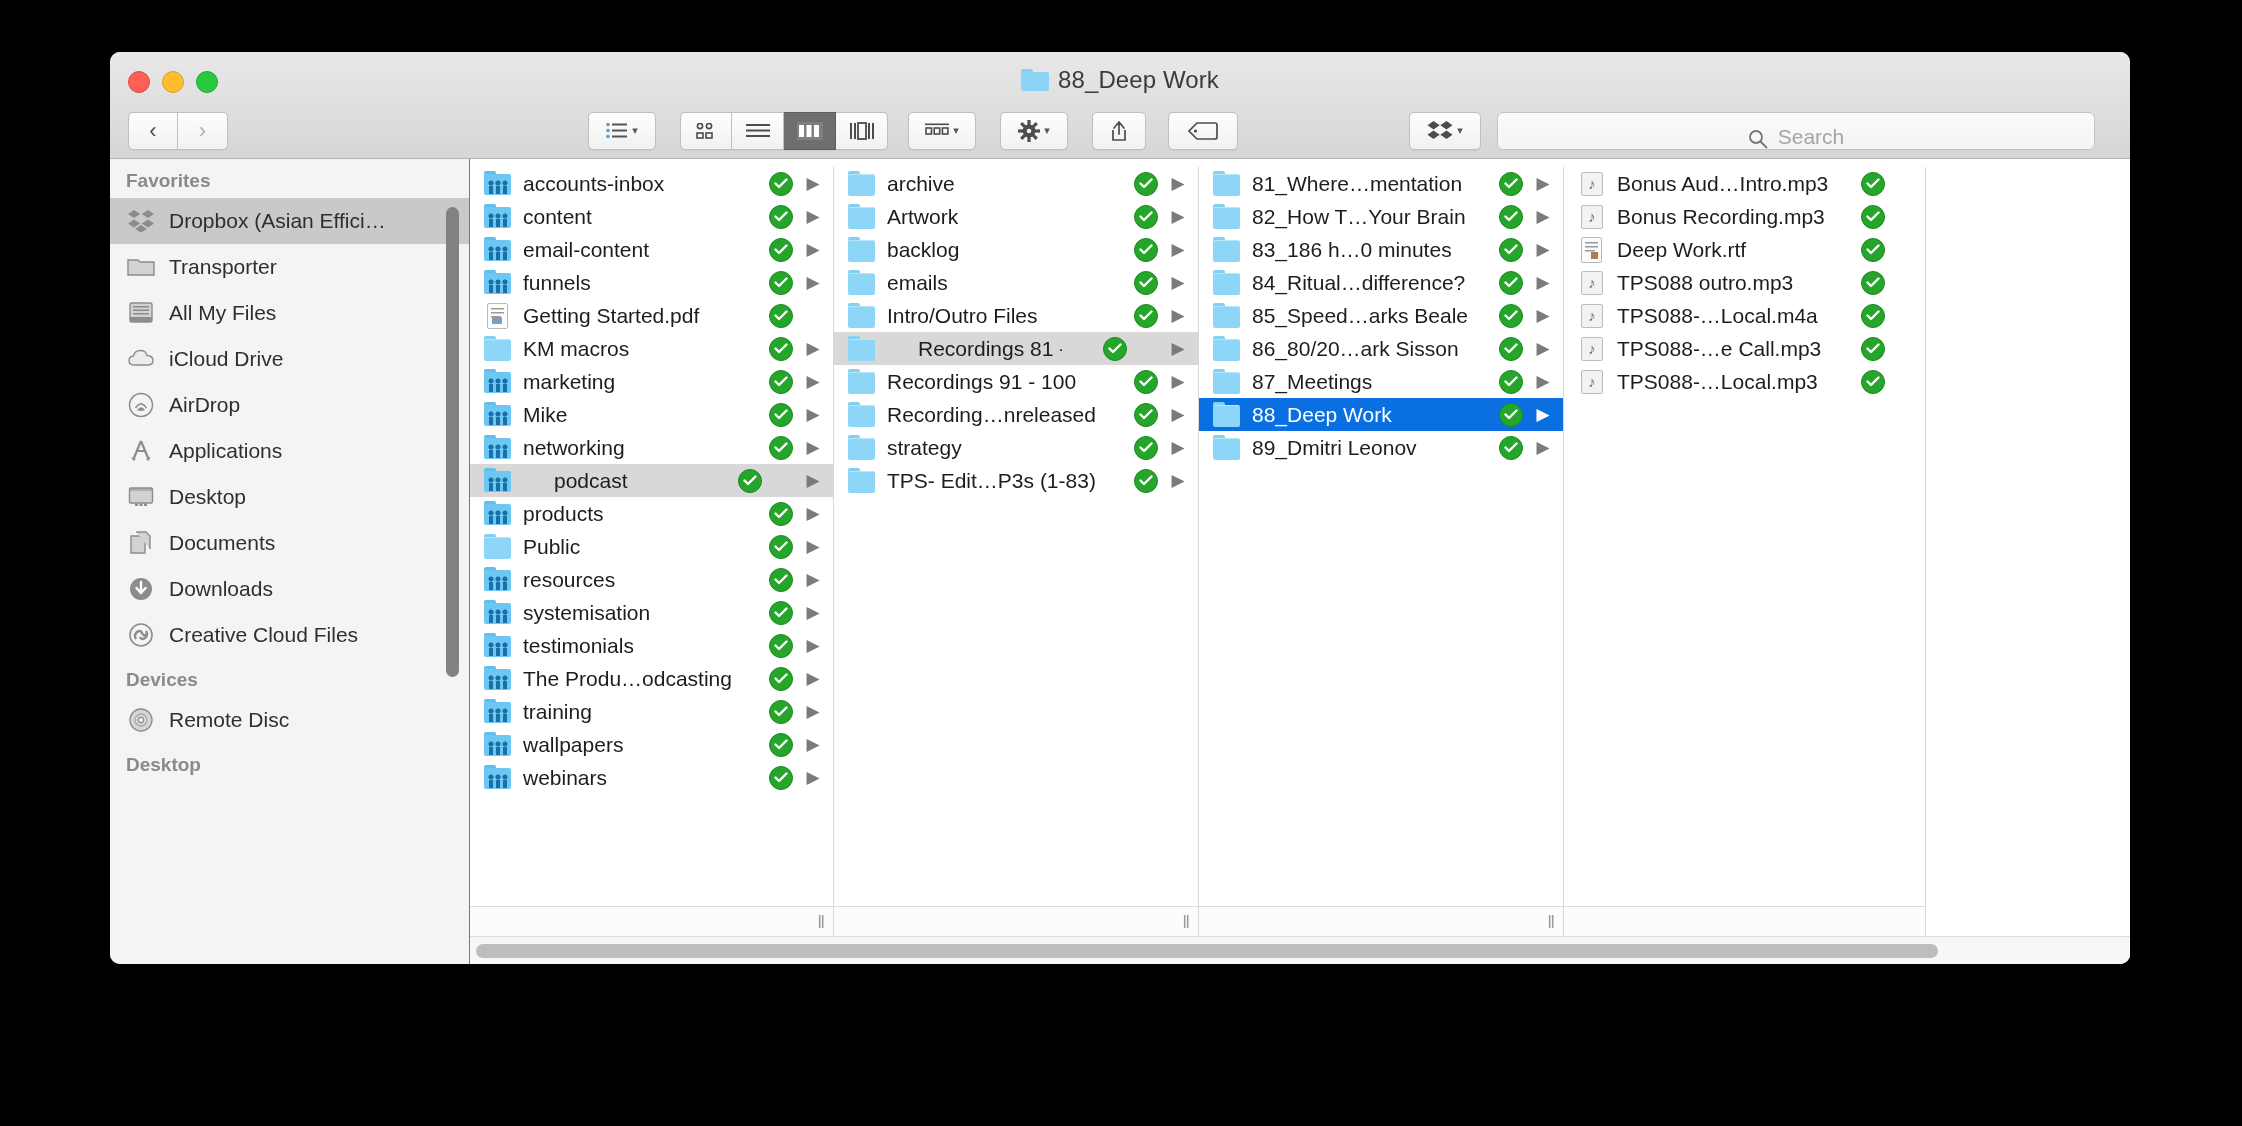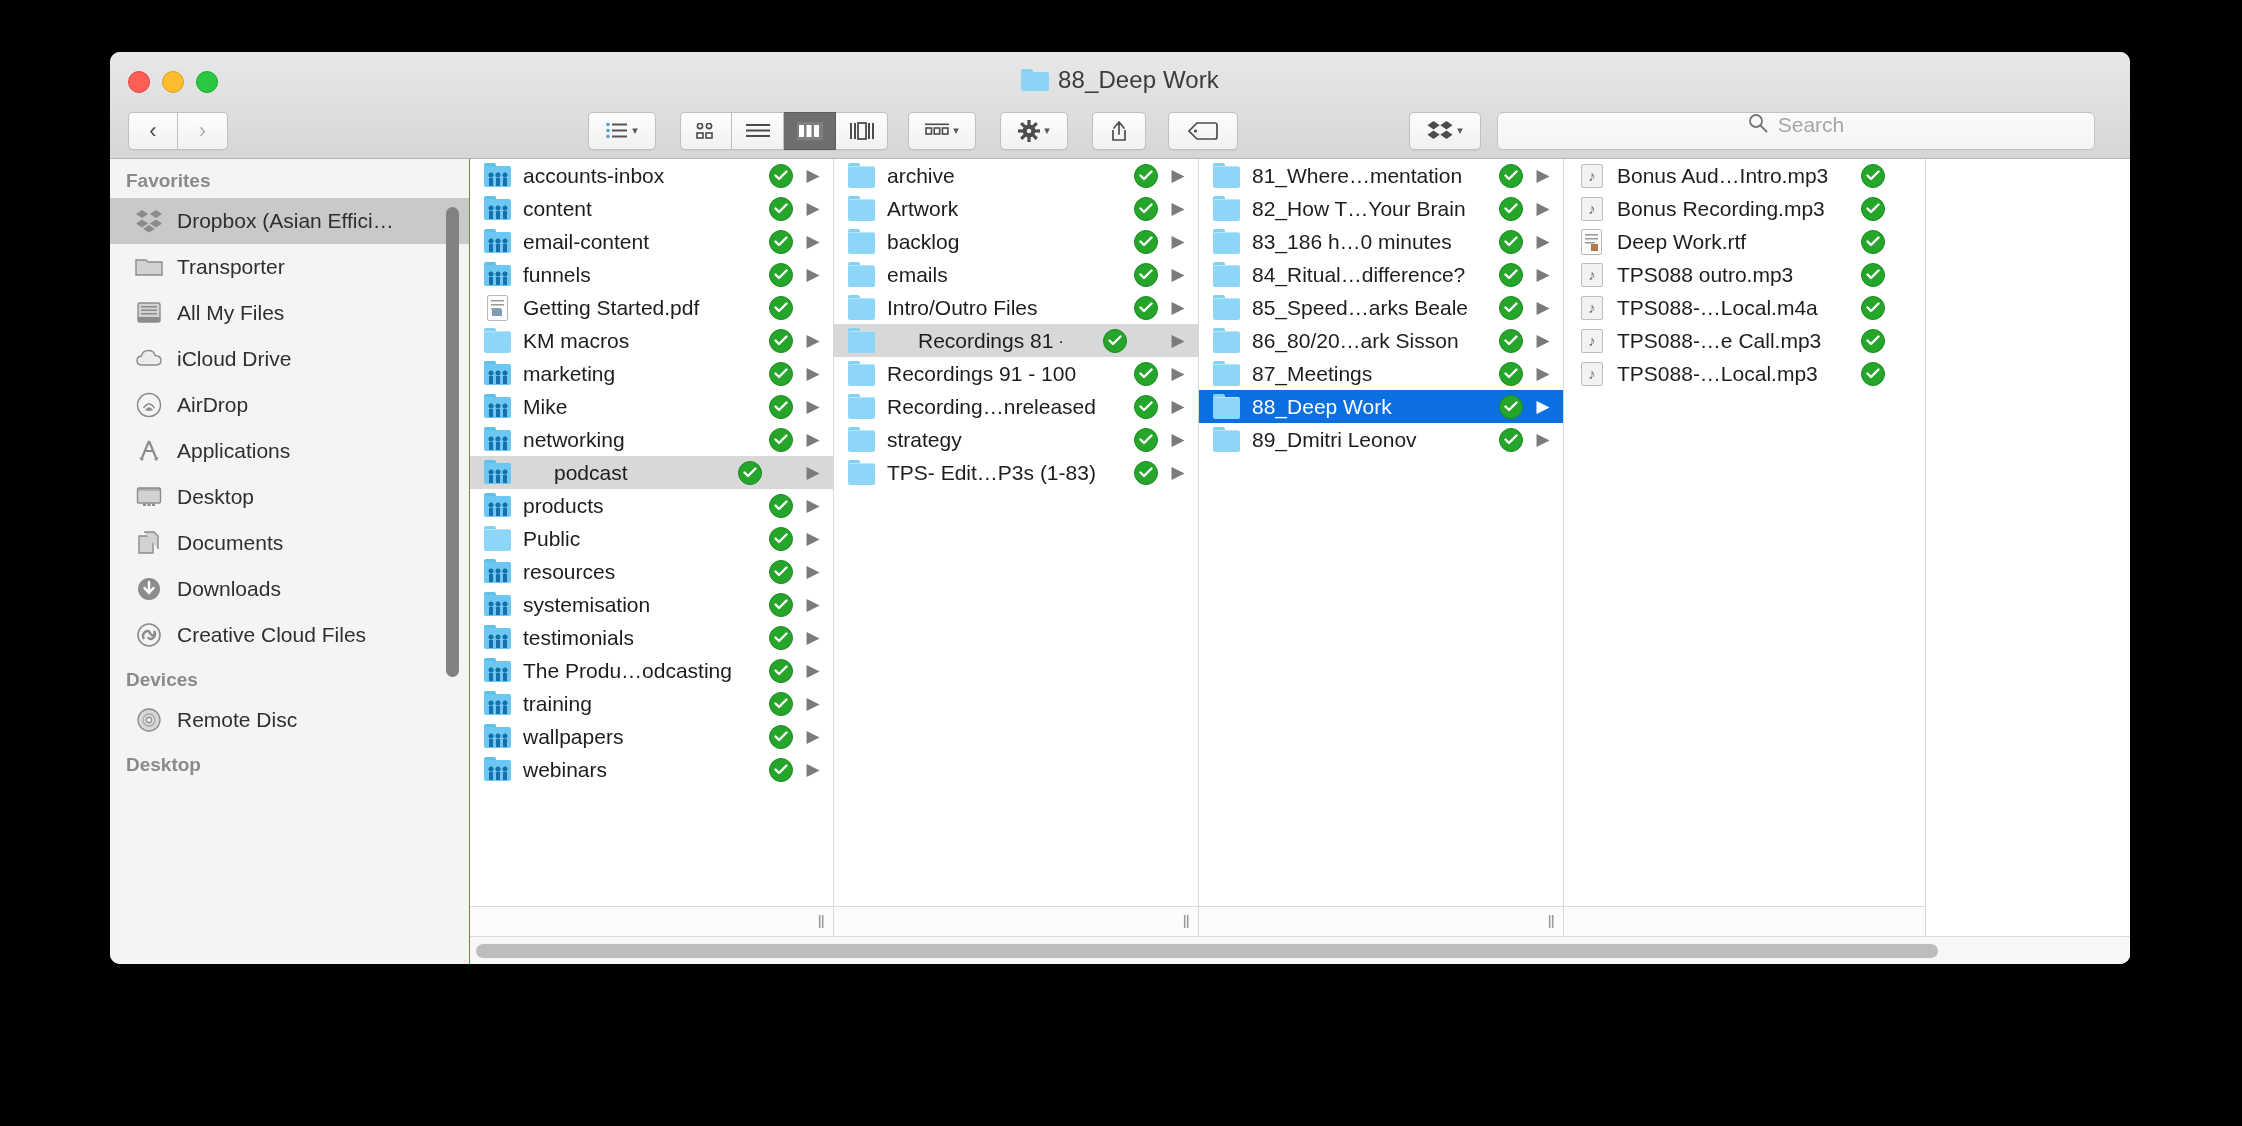--- a/index.html
+++ b/index.html
@@ -85,21 +85,21 @@
   .group-btn  { position: absolute; left: 798px; width: 68px; gap: 4px; }
   .action-btn { position: absolute; left: 890px; width: 68px; gap: 4px; }
   .share-btn  { position: absolute; left: 982px; width: 54px; }
   .tag-btn    { position: absolute; left: 1058px; width: 70px; }
   .dropbox-btn{ position: absolute; left: 1299px; width: 72px; gap: 4px; }
 
   #search {
     position: absolute; left: 1387px; width: 598px; height: 38px;
     background: linear-gradient(to bottom,#fbfbfb,#f4f4f4);
     border: 1px solid #c3c3c3; border-radius: 6px;
-    display: flex; align-items: flex-start; justify-content: center; gap: 10px;
+    display: flex; align-items: flex-end; justify-content: center; gap: 10px;
   }
   #search .ph { font-size: 21px; color: #a5a5a5; }
 
   .caret { font-size: 11px; color:#555; }
 
   
   #body {
     position: absolute; top: 107px; left: 0; right: 0; bottom: 0;
     display: flex;
   }
@@ -109,34 +109,34 @@
     width: 360px; background: #f4f4f4;
     border-right: 1px solid #ef4444;
     position: relative; overflow: hidden;
   }
   .sb-header {
     font-size: 19px; font-weight: bold; color: #8a8a8a;
     padding: 11px 0 6px 16px;
   }
   .sb-item {
     height: 46px; display: flex; align-items: center; gap: 13px;
-    padding-left: 24px; font-size: 21px; color: #2f2f2f;
+    padding-left: 16px; font-size: 21px; color: #2f2f2f;
   }
   .sb-item.selected { background: #c9c9c9; }
   .sb-icon { width: 30px; height: 30px; flex: none;
              display:flex; align-items:center; justify-content:center; }
   .sb-label { white-space: nowrap; overflow: hidden; }
   #sb-scroll {
     position: absolute; right: 10px; top: 48px;
     width: 13px; height: 470px; background: #828282; border-radius: 7px;
   }
 
   
   #columns { flex: 1; display: flex; position: relative; background:#fff;
-             flex-direction: column; }
+             flex-direction: column; margin-top: 8px; }
   #cols-row { flex: 1; display: flex; min-height: 0; }
   .col {
     position: relative; background: #fff;
     display: flex; flex-direction: column;
     border-right: 1px solid #d8d8d8;
   }
   .col-list { flex: 1; overflow: hidden; }
   .col-w1 { width: 364px; }
   .col-w2 { width: 365px; }
   .col-w3 { width: 365px; }

